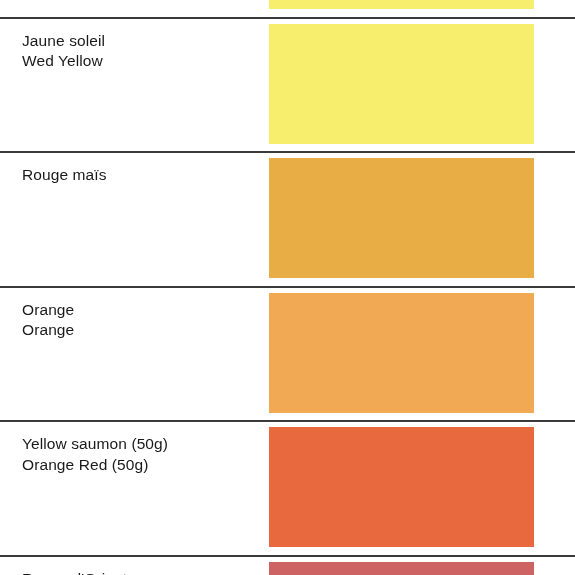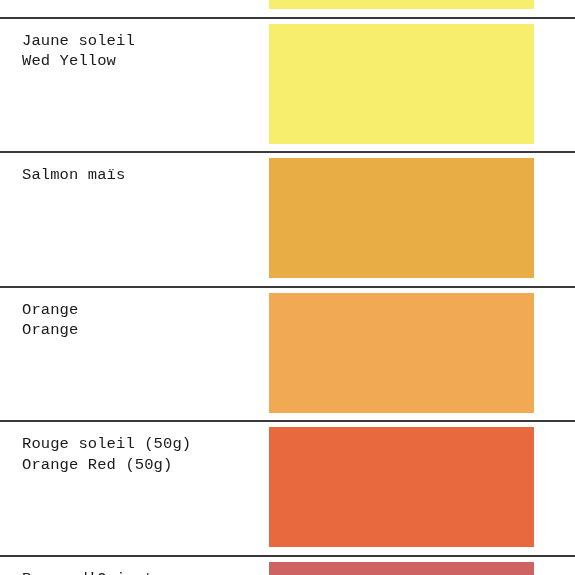--- a/index.html
+++ b/index.html
@@ -37,21 +37,20 @@
     top: 0;
     left: 0;
     width: 575px;
     height: 2px;
     background: #3a3a3c;
   }
 
   .row-body {
     position: relative;
     height: 100%;
-    font-family: Liberation Mono, monospace;
   }
 
   .name-block {
     position: absolute;
     left: 22px;
     top: 14px;
     width: 235px;
     line-height: 1.34;
   }
 
@@ -95,42 +94,42 @@
         <span class="name-en">Wed Yellow</span>
       </div>
       <div class="swatch" style="background: rgb(247, 238, 110);"></div>
     </div>
   </div>
 
   <div class="color-row">
     <div class="row-divider" style="background: rgb(58, 58, 60);"></div>
     <div class="row-body">
       <div class="name-block">
-        <span class="name-fr">Salmon maïs</span>
+        <span class="name-fr">Rouge maïs</span>
       </div>
       <div class="swatch" style="background: rgb(232, 174, 69);"></div>
     </div>
   </div>
 
   <div class="color-row">
     <div class="row-divider" style="background: rgb(58, 58, 60);"></div>
     <div class="row-body">
       <div class="name-block">
         <span class="name-fr">Orange</span>
         <span class="name-en">Orange</span>
       </div>
       <div class="swatch" style="background: rgb(242, 169, 83);"></div>
     </div>
   </div>
 
   <div class="color-row">
     <div class="row-divider" style="background: rgb(58, 58, 60);"></div>
     <div class="row-body">
       <div class="name-block">
-        <span class="name-fr">Rouge soleil (50g)</span>
+        <span class="name-fr">Yellow saumon (50g)</span>
         <span class="name-en">Orange Red (50g)</span>
       </div>
       <div class="swatch" style="background: rgb(233, 105, 63);"></div>
     </div>
   </div>
 
   <div class="color-row">
     <div class="row-divider" style="background: rgb(58, 58, 60);"></div>
     <div class="row-body">
       <div class="name-block">

